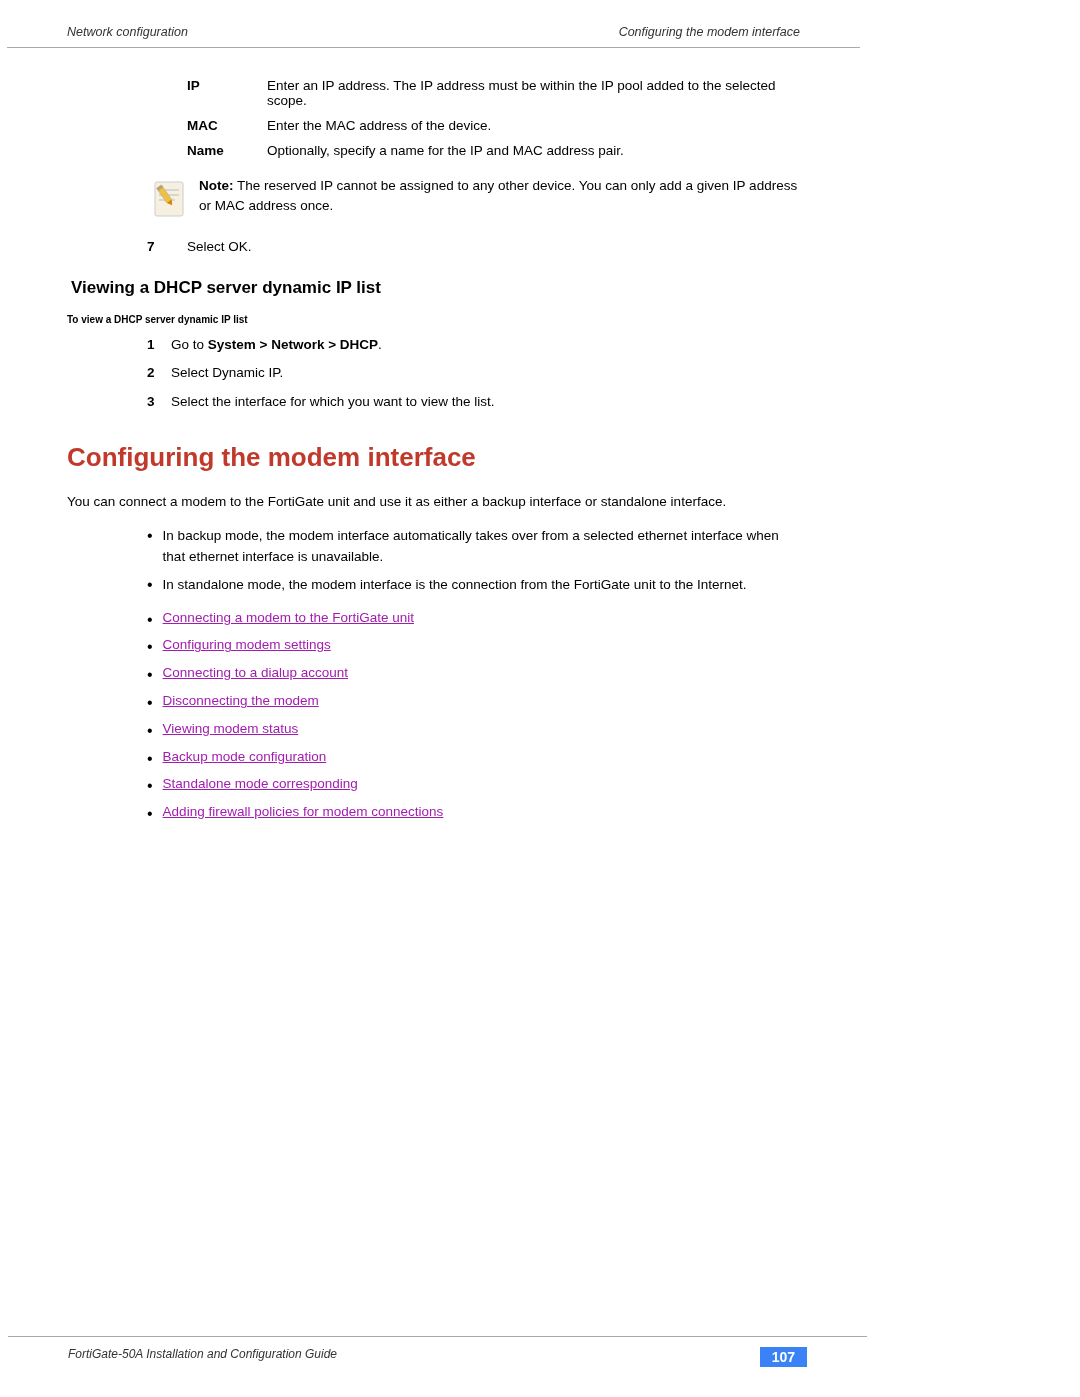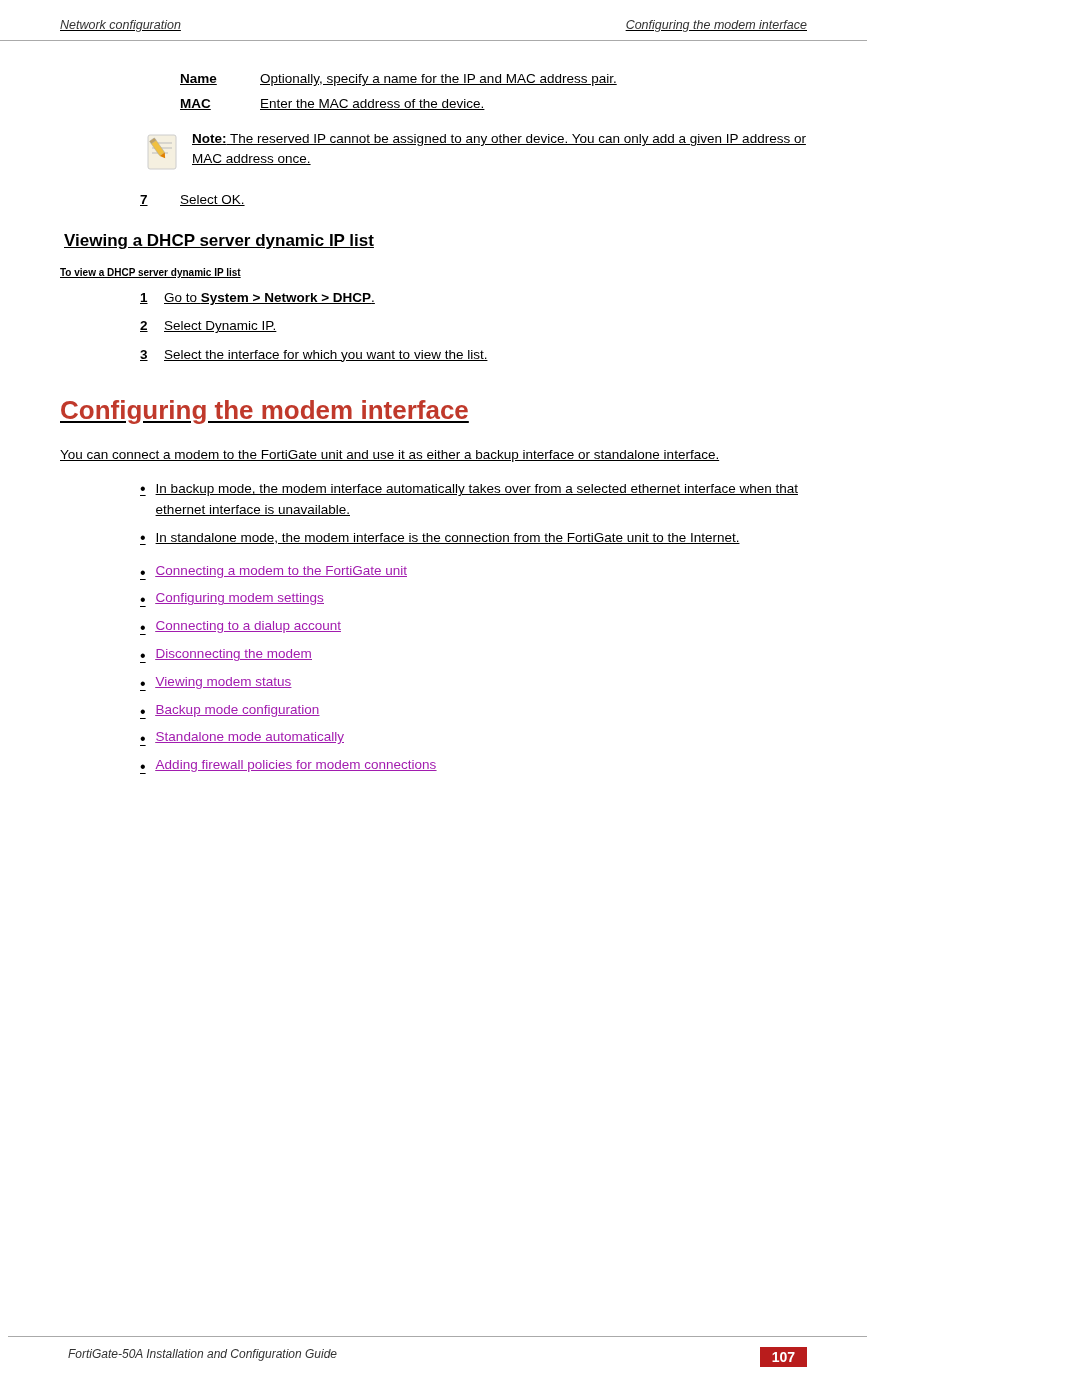--- a/index.html
+++ b/index.html
@@ -10,24 +10,23 @@
       color: #000;
       background: #fff;
       width: 1080px;
       min-height: 1397px;
       position: relative;
     }
 
     .page-container {
       width: 867px;
       min-height: 1397px;
-      padding: 0;
+      padding: 7px;
       position: relative;
       background: #fff;
-      text-decoration: underline;
     }
 
     
     .page-header {
       display: flex;
       justify-content: space-between;
       align-items: flex-start;
       padding: 18px 60px 8px 60px;
       border-bottom: 1px solid #aaa;
       margin-bottom: 30px;
@@ -223,21 +222,21 @@
     .footer-left {
       font-style: italic;
       font-size: 12px;
       color: #333;
     }
 
     .footer-right {
       font-weight: bold;
       font-size: 14px;
       color: #fff;
-      background: #b91c1c;
+      background: #3b82f6;
       padding: 2px 12px;
       min-width: 40px;
       text-align: center;
     }
 
     
     .pencil-svg {
       width: 44px;
       height: 44px;
     }
@@ -249,27 +248,31 @@
 
   <div class="page-header">
     <span class="header-left">Network configuration</span>
     <span class="header-right">Configuring the modem interface</span>
   </div>
 
   <div class="content">
 
     <div class="field-table">
 
+    <div class="field-row">
+          <span class="field-label">IP</span>
+          <span class="field-desc">Enter an IP address. The IP address must be within the IP pool added to the selected scope.</span>
+        </div>
+        <div class="field-row">
+          <span class="field-label">MAC</span>
+          <span class="field-desc">Enter the MAC address of the device.</span>
+        </div>
         <div class="field-row">
           <span class="field-label">Name</span>
           <span class="field-desc">Optionally, specify a name for the IP and MAC address pair.</span>
-        </div>
-        <div class="field-row">
-          <span class="field-label">MAC</span>
-          <span class="field-desc">Enter the MAC address of the device.</span>
         </div>
       </div>
 
     <div class="note-box">
       <div>
         
         <svg class="pencil-svg" viewBox="0 0 44 44" xmlns="http://www.w3.org/2000/svg">
 
           <rect x="8" y="6" width="28" height="34" rx="2" fill="#f5f0e0" stroke="#ccc" stroke-width="1"></rect>
           <line x1="12" y1="14" x2="32" y2="14" stroke="#bbb" stroke-width="1"></line>
@@ -352,21 +355,21 @@
           <div class="link-item">
             <span class="link-dot">•</span>
             <span class="link-text">Viewing modem status</span>
           </div>
           <div class="link-item">
             <span class="link-dot">•</span>
             <span class="link-text">Backup mode configuration</span>
           </div>
           <div class="link-item">
             <span class="link-dot">•</span>
-            <span class="link-text">Standalone mode automatically</span>
+            <span class="link-text">Standalone mode corresponding</span>
           </div>
           <div class="link-item">
             <span class="link-dot">•</span>
             <span class="link-text">Adding firewall policies for modem connections</span>
           </div>
         </div>
     </div>
 
   </div>
 

